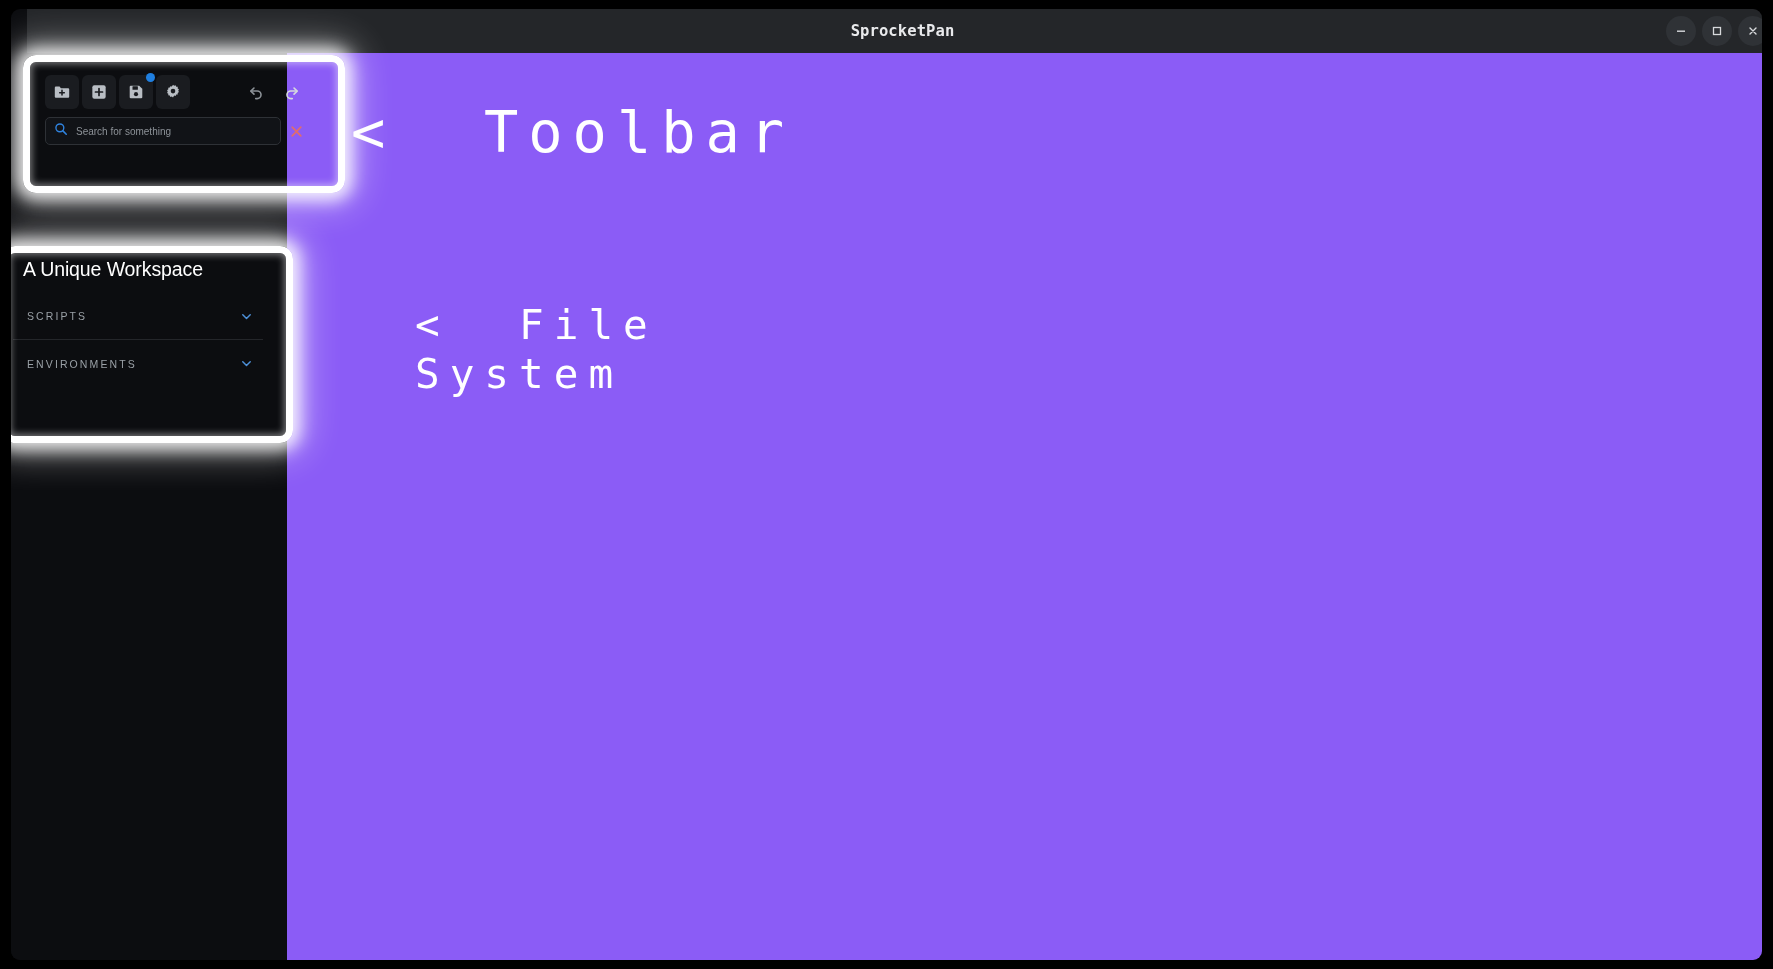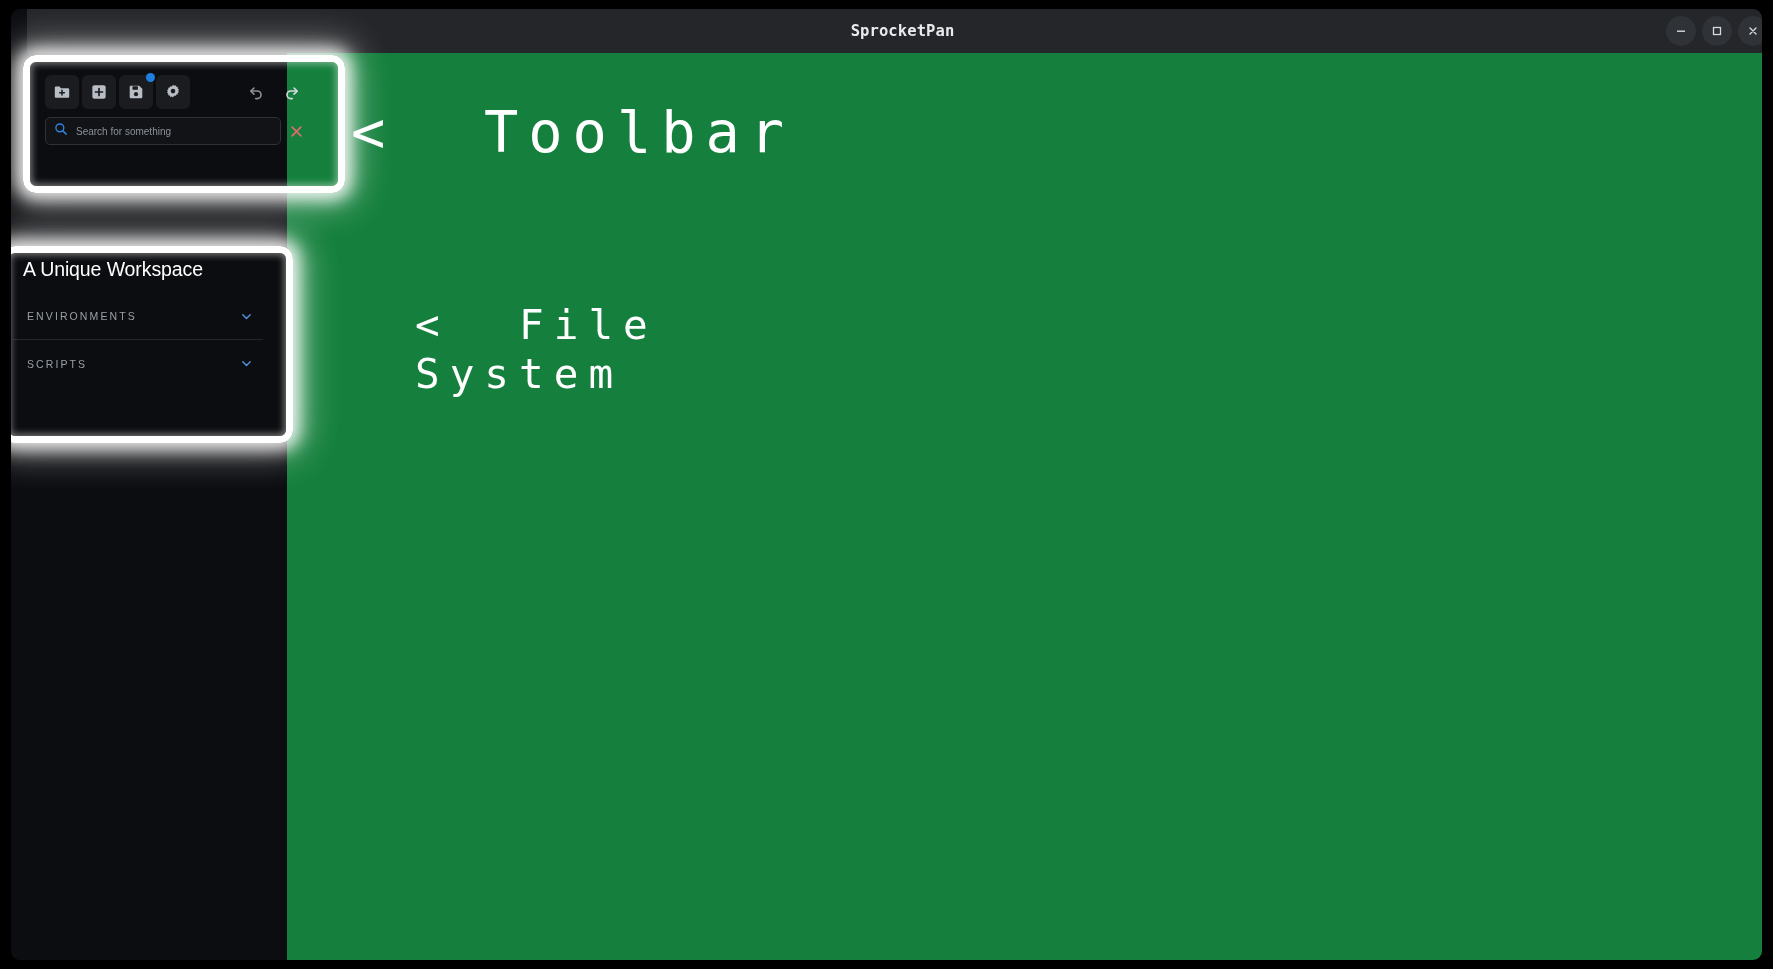--- a/index.html
+++ b/index.html
@@ -84,21 +84,21 @@
     width: 276px;
     height: 100%;
     background: #0c0d10;
     flex: 0 0 276px;
   }
 
   #main-content {
     position: relative;
     flex: 1 1 auto;
     height: 100%;
-    background: #15803d;
+    background: #8b5cf6;
   }
 
   
   .highlight-box {
     position: absolute;
     border: 7px solid #ffffff;
     border-radius: 13px;
     box-shadow: 0 0 16px 7px rgba(255,255,255,0.85),
                 0 0 34px 14px rgba(255,255,255,0.40),
                 inset 0 0 7px 2px rgba(255,255,255,0.45);
@@ -349,37 +349,37 @@
               <path d="M3.4 3.4 12.6 12.6 M12.6 3.4 3.4 12.6" stroke="#e06c6c" stroke-width="1.8" stroke-linecap="round"></path>
             </svg>
           </div>
         </div>
       </div>
 
       <div id="workspace-panel">
         <div id="workspace-title">A Unique Workspace</div>
 
         <div class="ws-section">
+          <span class="ws-label">SCRIPTS</span>
+          <span class="ws-chevron">
+            <svg width="13" height="13" viewBox="0 0 14 14">
+                <path d="M3 5.2 7 9.1l4-3.9" fill="none" stroke="#4d90d8" stroke-width="1.6" stroke-linecap="round" stroke-linejoin="round"></path>
+              </svg>
+          </span>
+        </div>
+
+        <div class="ws-section">
           <span class="ws-label">ENVIRONMENTS</span>
           <span class="ws-chevron">
             <svg width="13" height="13" viewBox="0 0 14 14">
                 <path d="M3 5.2 7 9.1l4-3.9" fill="none" stroke="#4d90d8" stroke-width="1.6" stroke-linecap="round" stroke-linejoin="round"></path>
               </svg>
           </span>
         </div>
 
-        <div class="ws-section">
-          <span class="ws-label">SCRIPTS</span>
-          <span class="ws-chevron">
-            <svg width="13" height="13" viewBox="0 0 14 14">
-                <path d="M3 5.2 7 9.1l4-3.9" fill="none" stroke="#4d90d8" stroke-width="1.6" stroke-linecap="round" stroke-linejoin="round"></path>
-              </svg>
-          </span>
-        </div>
-
       </div>
 
       <div class="highlight-box" id="highlight-toolbar"></div>
       <div class="highlight-box" id="highlight-workspace"></div>
     </div>
 
     <div id="main-content">
       <div class="annotation" id="annotation-toolbar">&lt;  Toolbar</div>
 
       <div class="annotation" id="annotation-filesystem"><span>&lt;  File</span>

